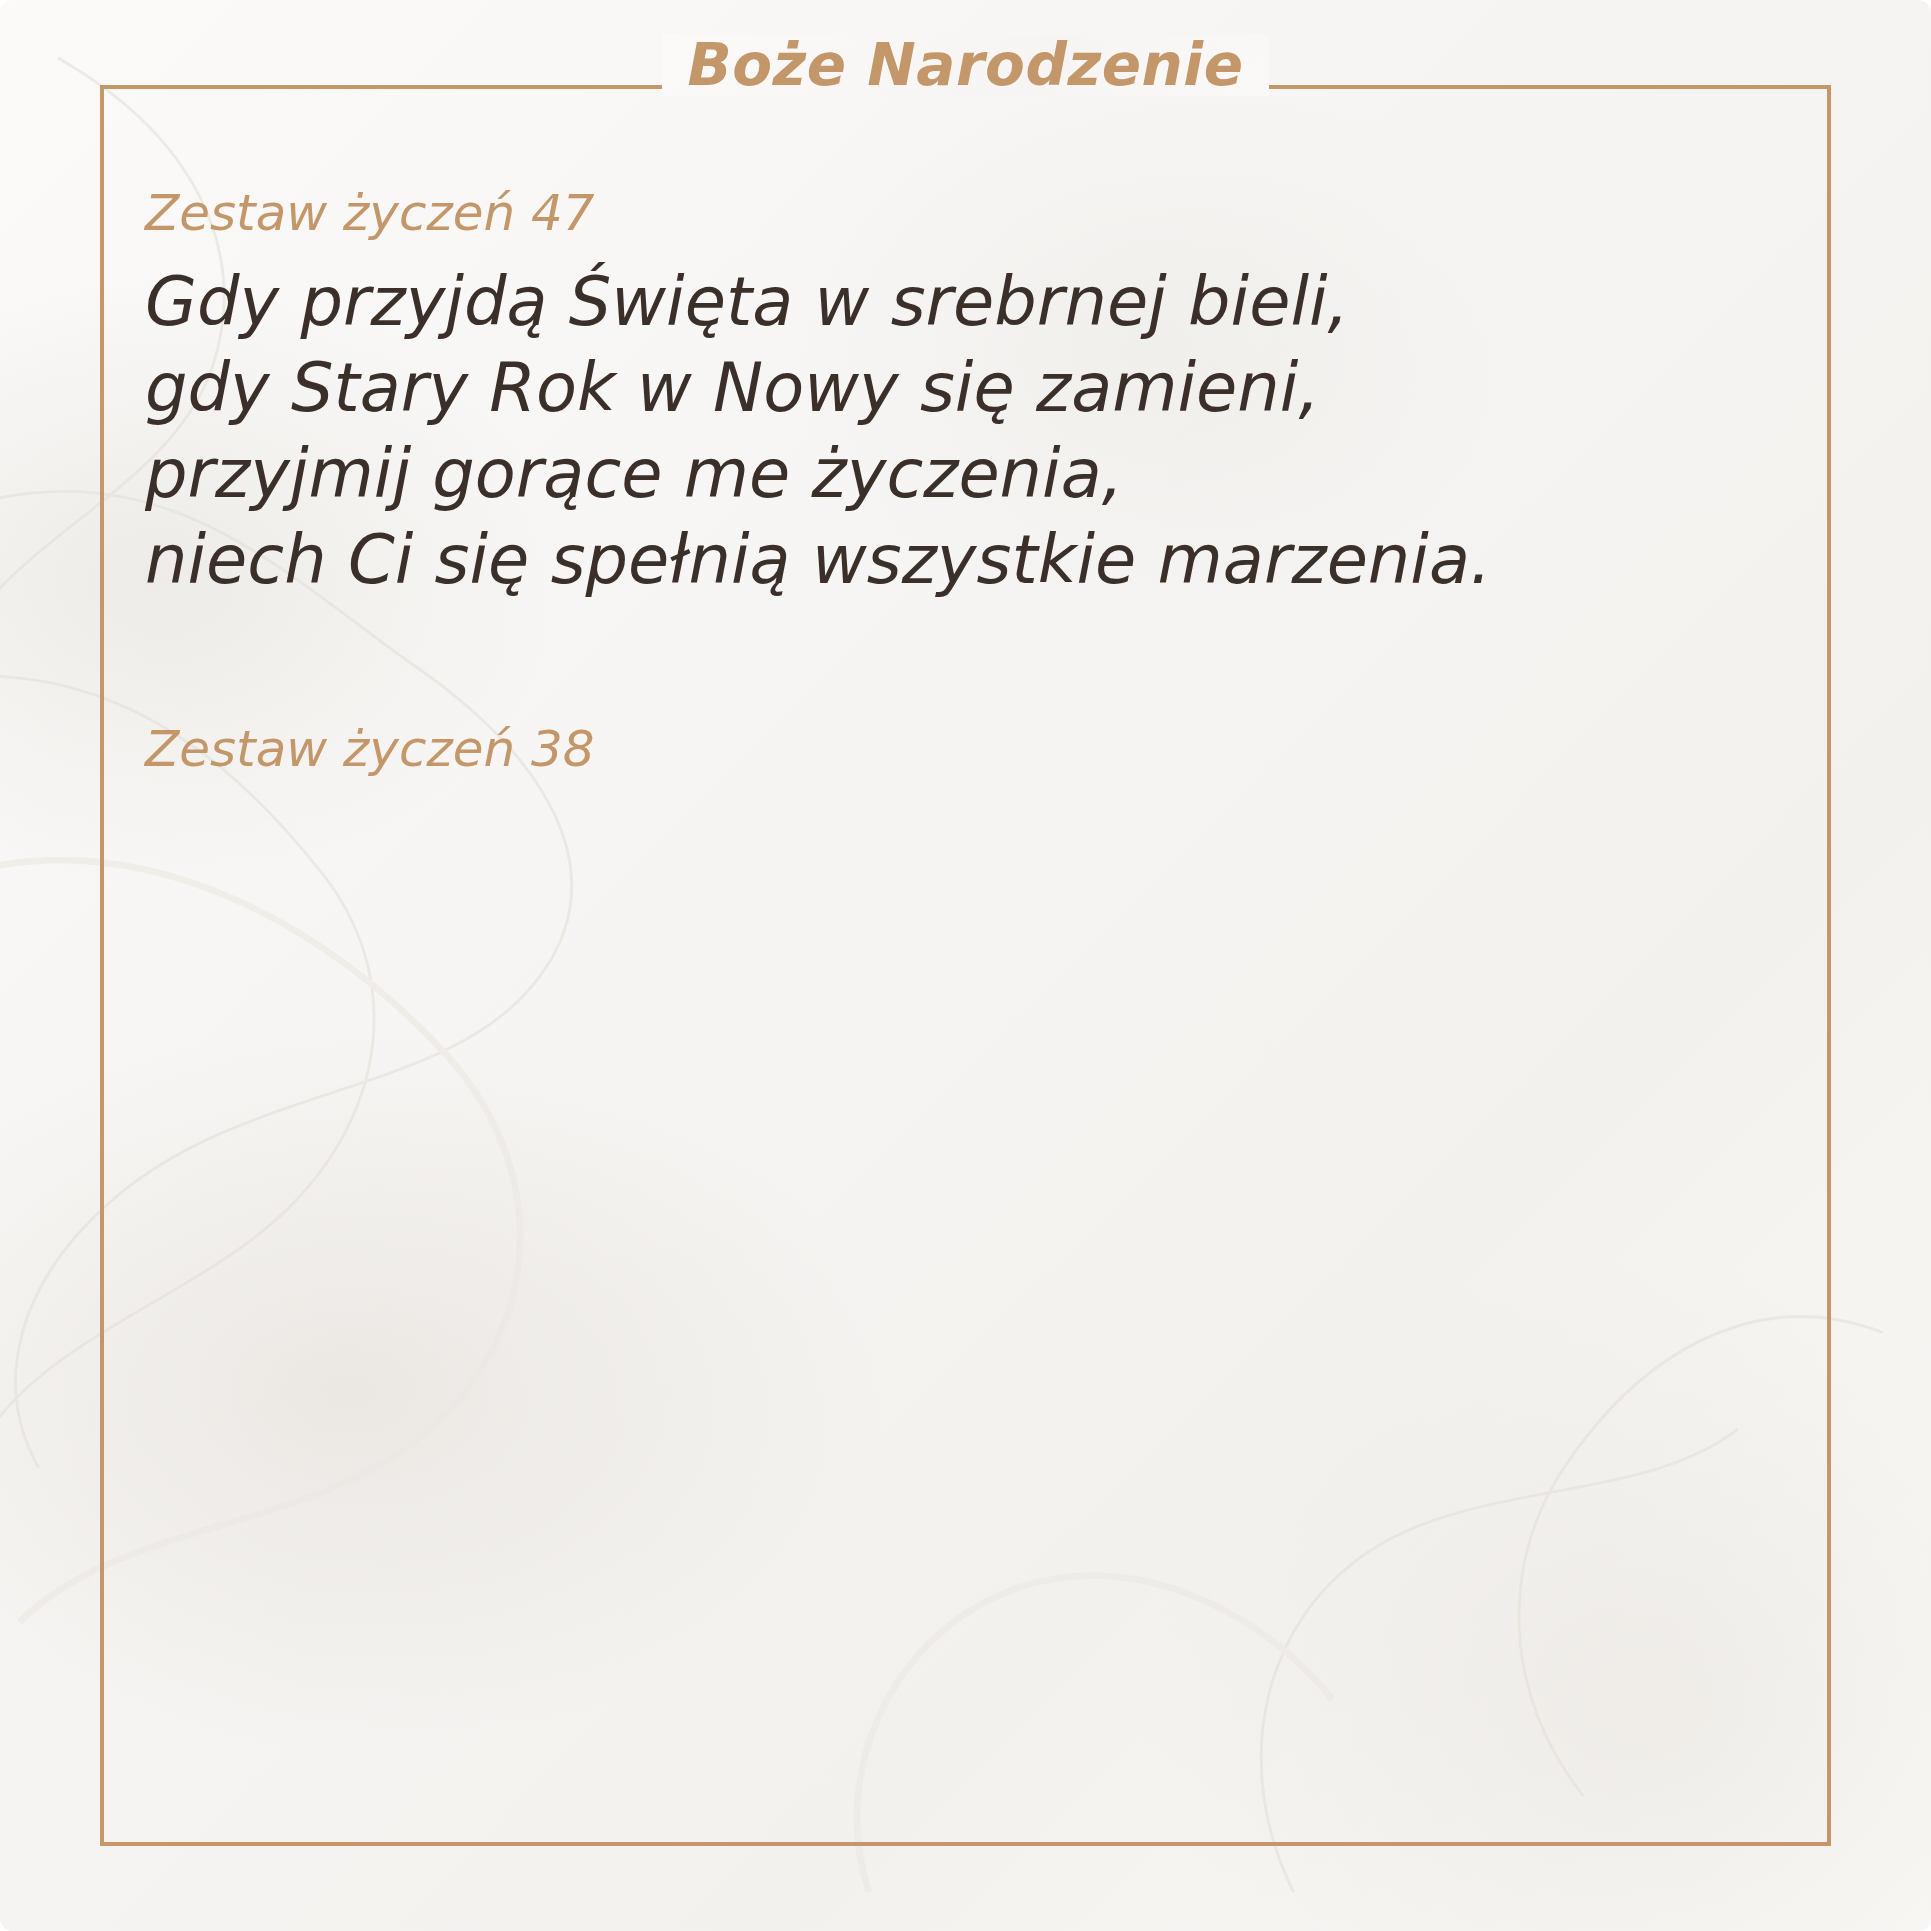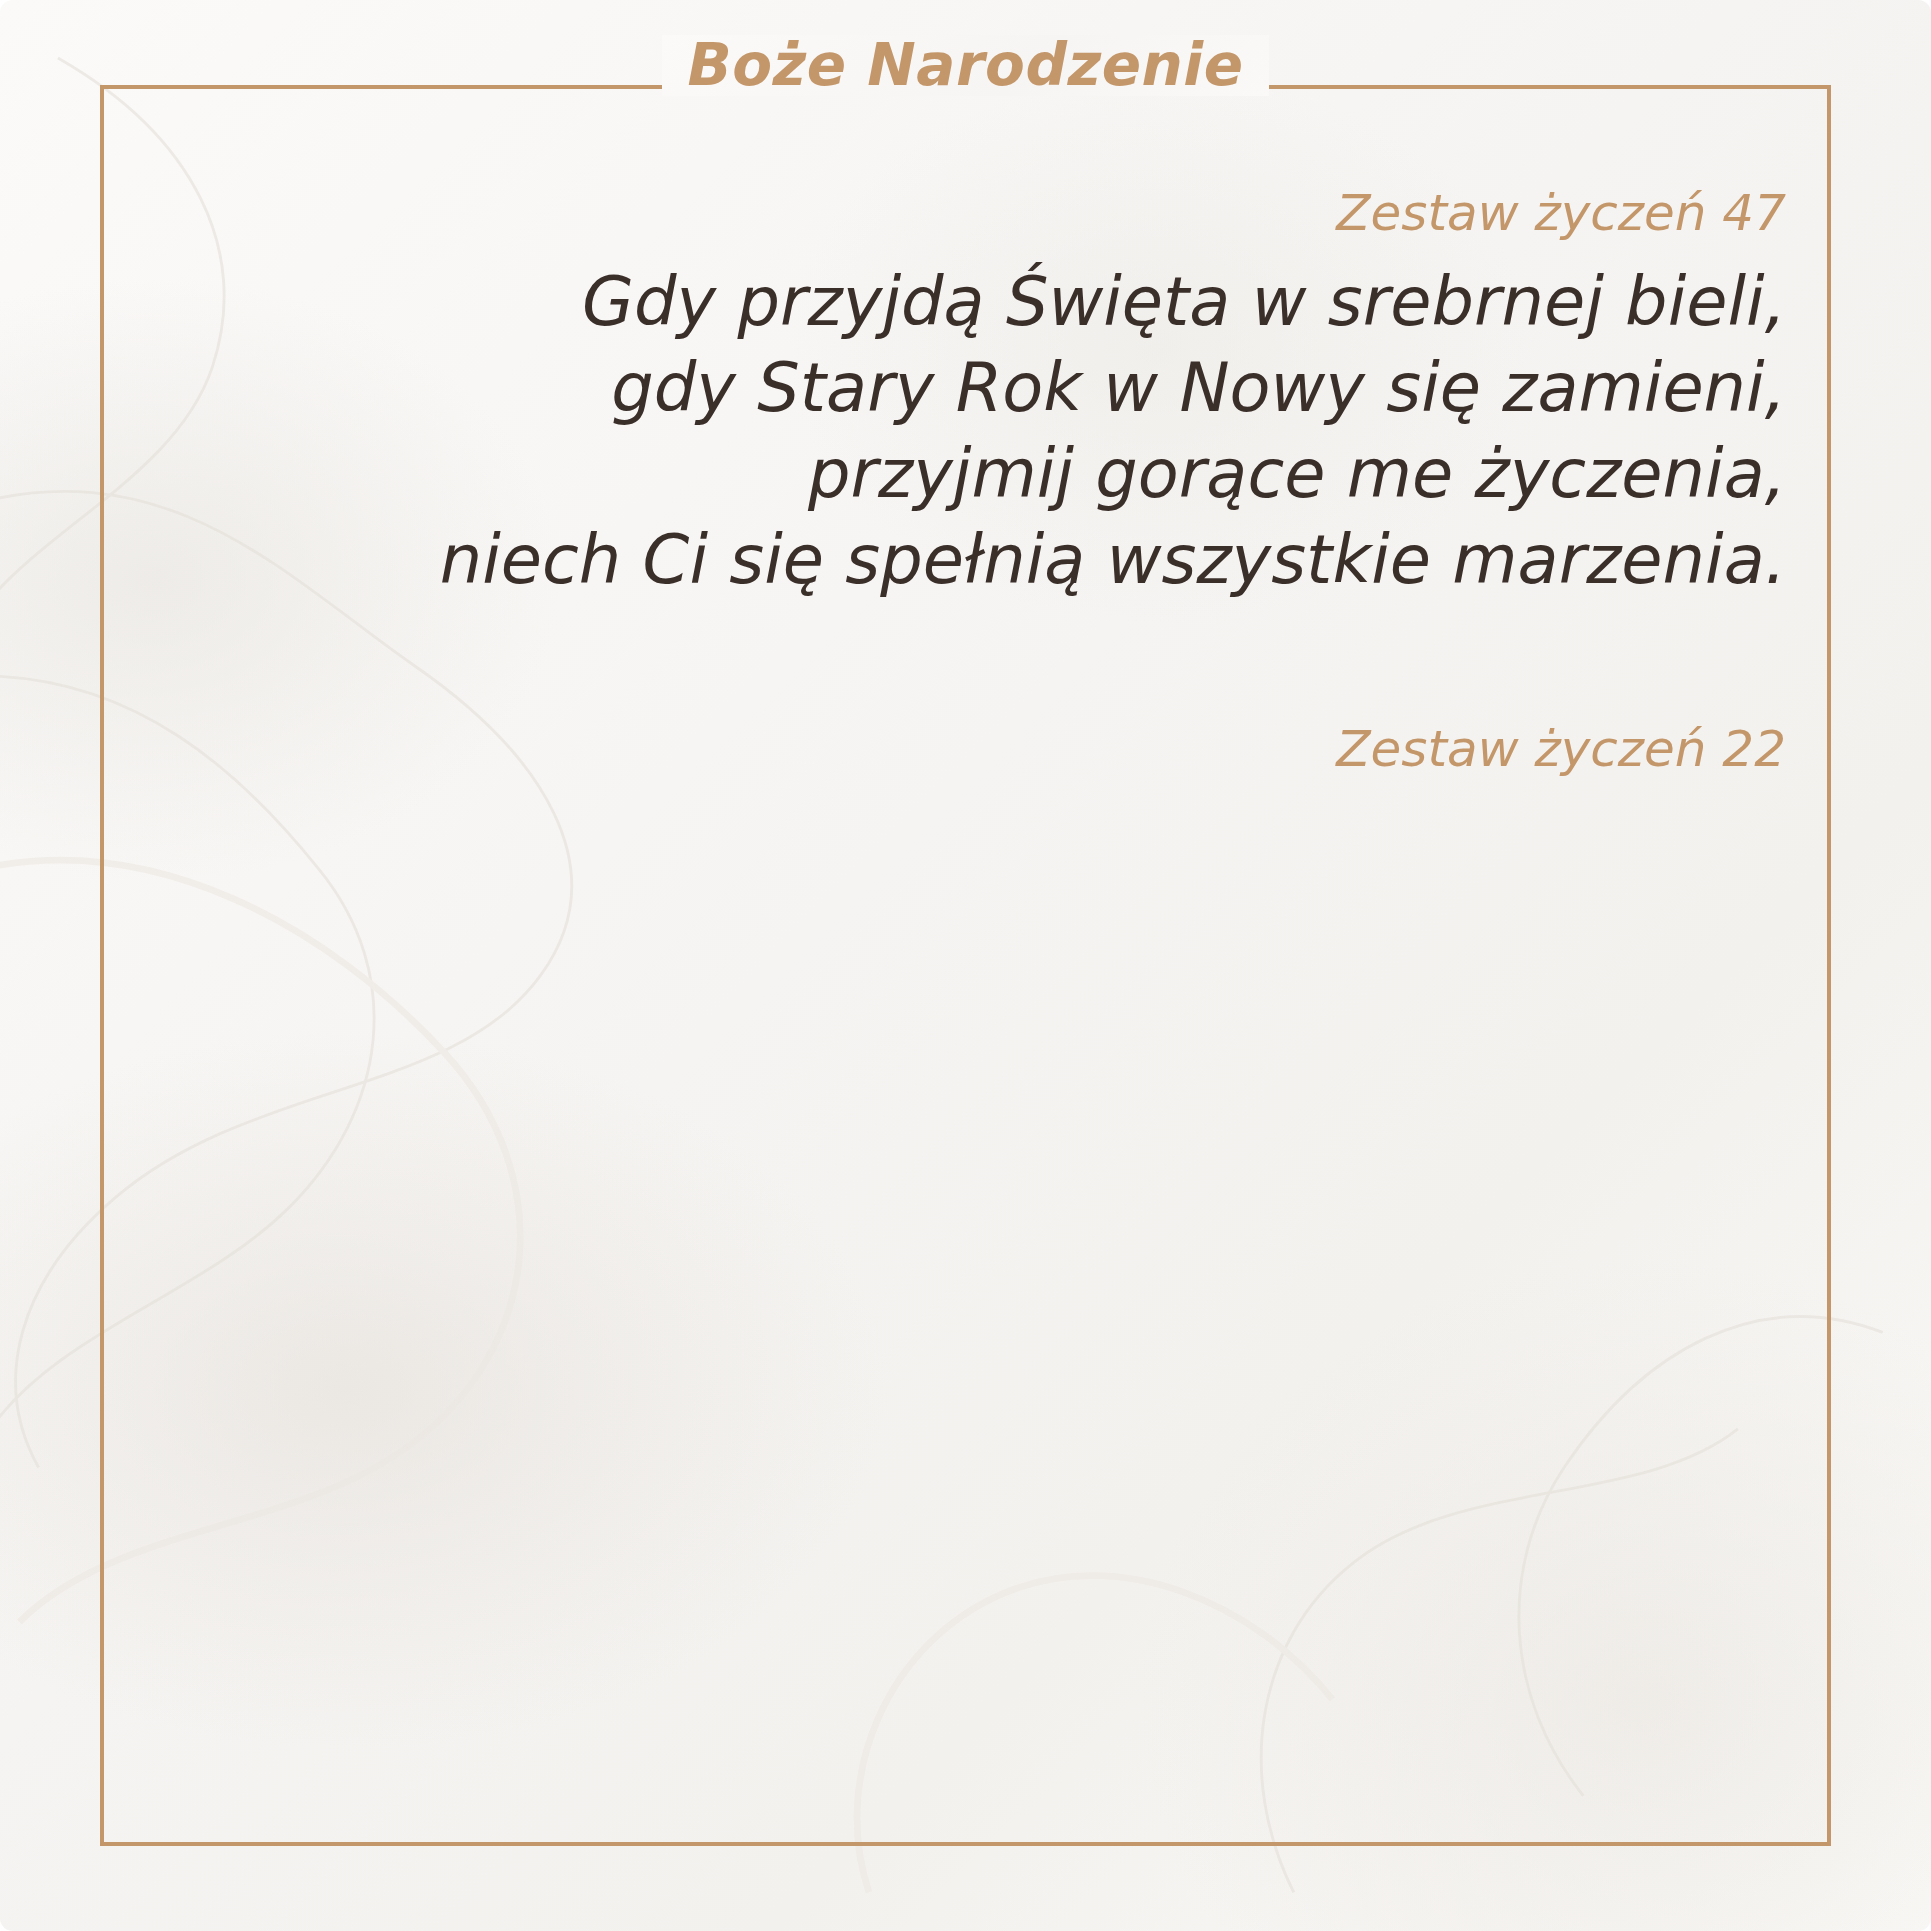--- a/index.html
+++ b/index.html
@@ -67,21 +67,21 @@
     letter-spacing: 0.5px;
     color: #c4976a;
     line-height: 1.05;
   }
 
   .content {
     position: absolute;
     left: 145px;
     right: 145px;
     top: 183px;
-    text-align: right;
+    text-align: left;
   }
 
   .block {
     margin-bottom: 116px;
   }
   .block:last-child { margin-bottom: 0; }
 
   .set-label {
     font-family: "DejaVu Sans", sans-serif;
     font-style: italic;
@@ -129,21 +129,21 @@
 
     <div class="block">
       <div class="set-label">Zestaw życzeń 47</div>
       <div class="verse">Gdy przyjdą Święta w srebrnej bieli,
 gdy Stary Rok w Nowy się zamieni,
 przyjmij gorące me życzenia,
 niech Ci się spełnią wszystkie marzenia.</div>
     </div>
 
     <div class="block">
-      <div class="set-label">Zestaw życzeń 22</div>
+      <div class="set-label">Zestaw życzeń 38</div>
     </div>
 
     <div class="block">
     </div>
 
   </div>
 </div>
 
 
 </body></html>

